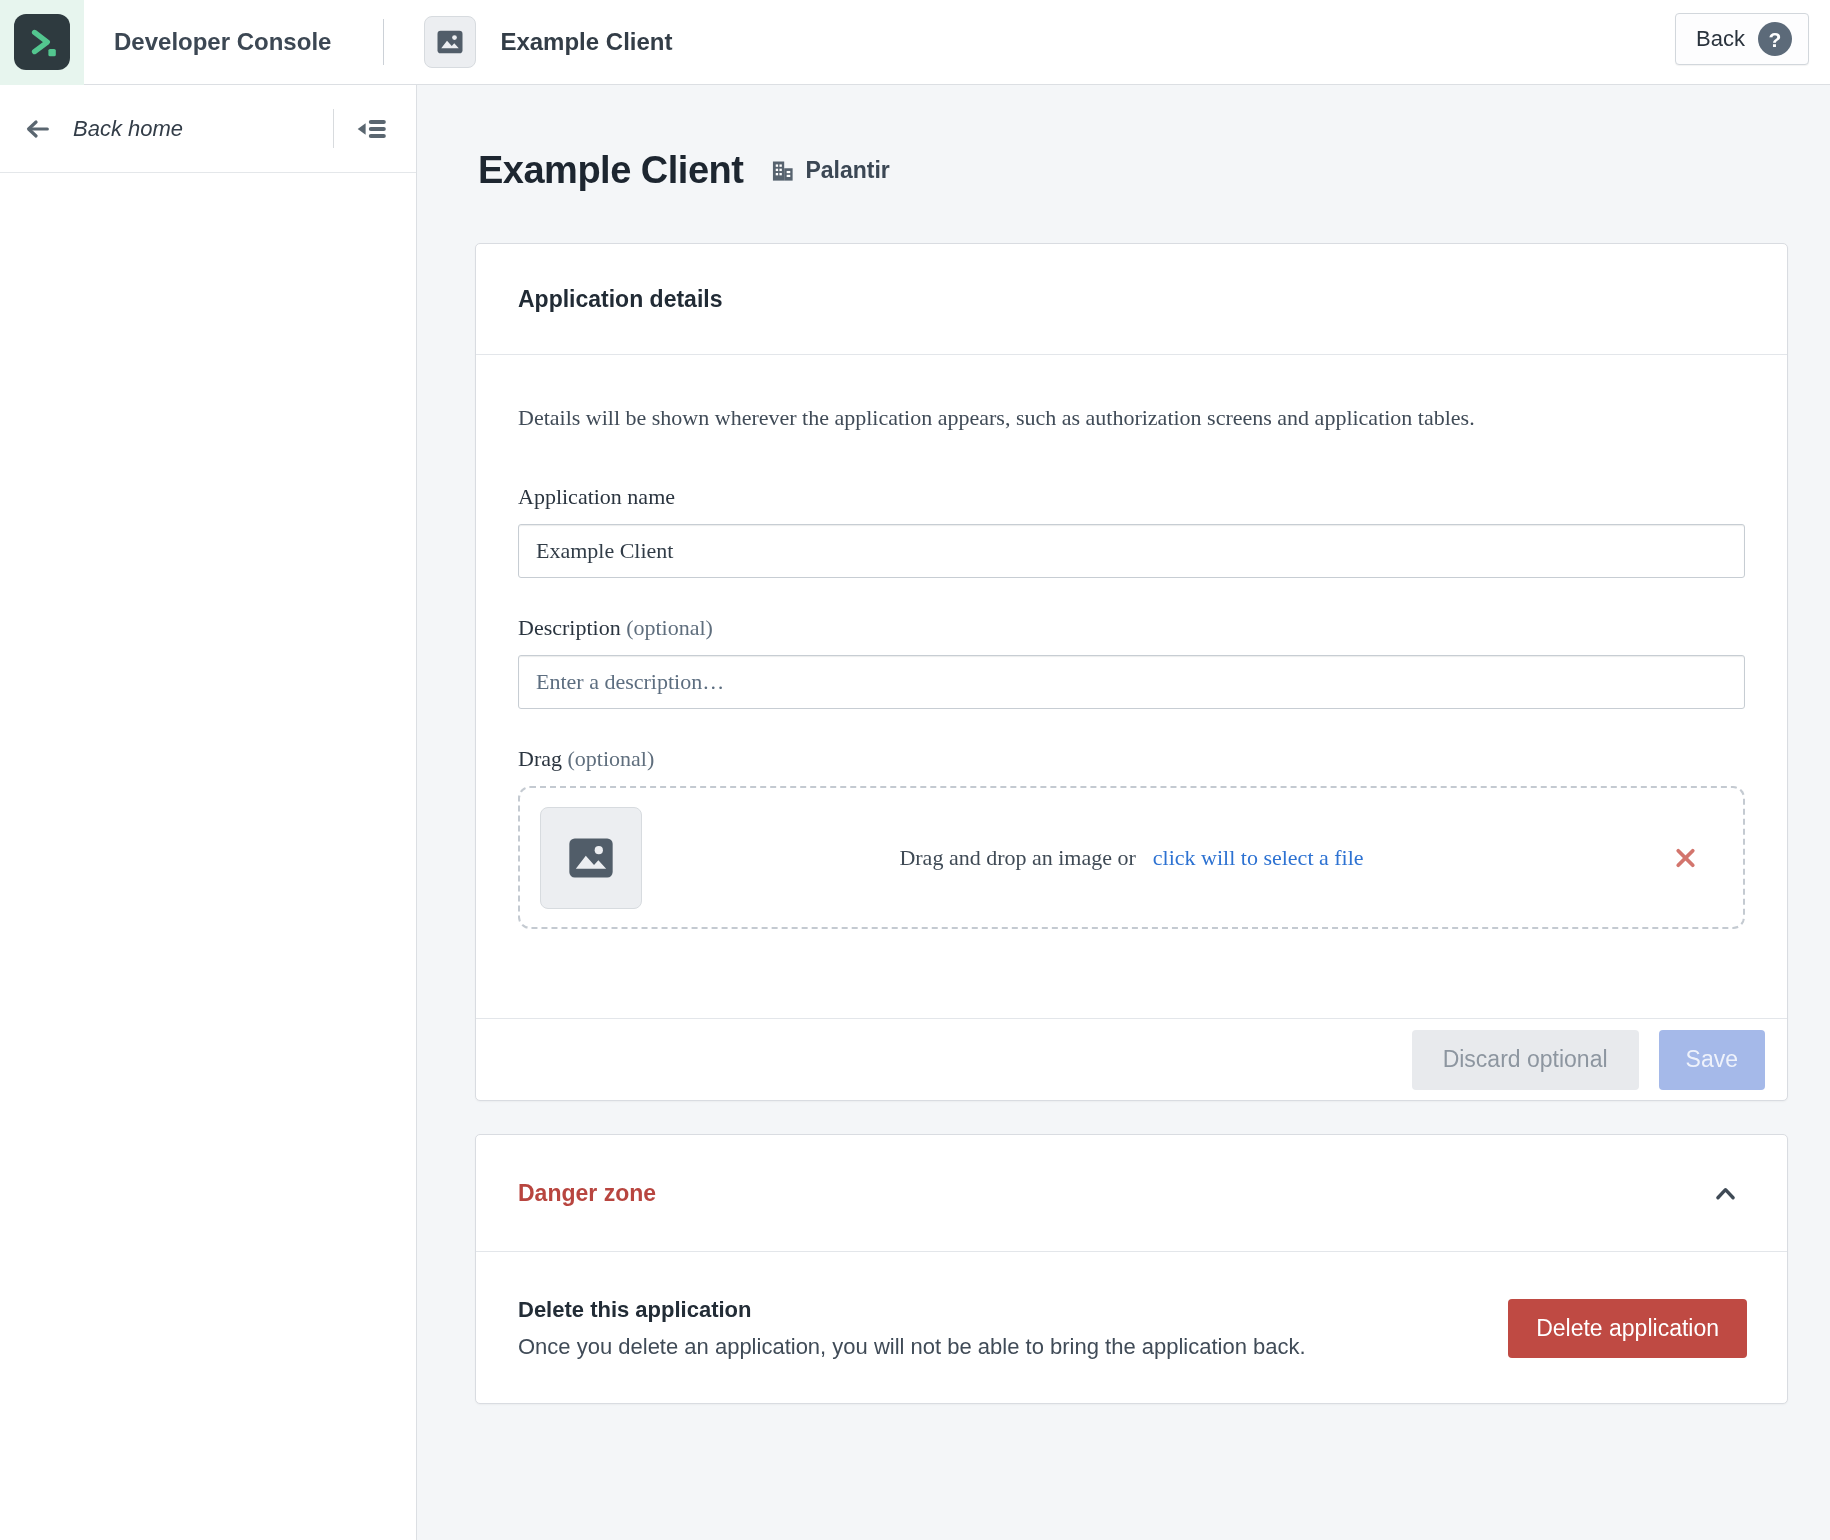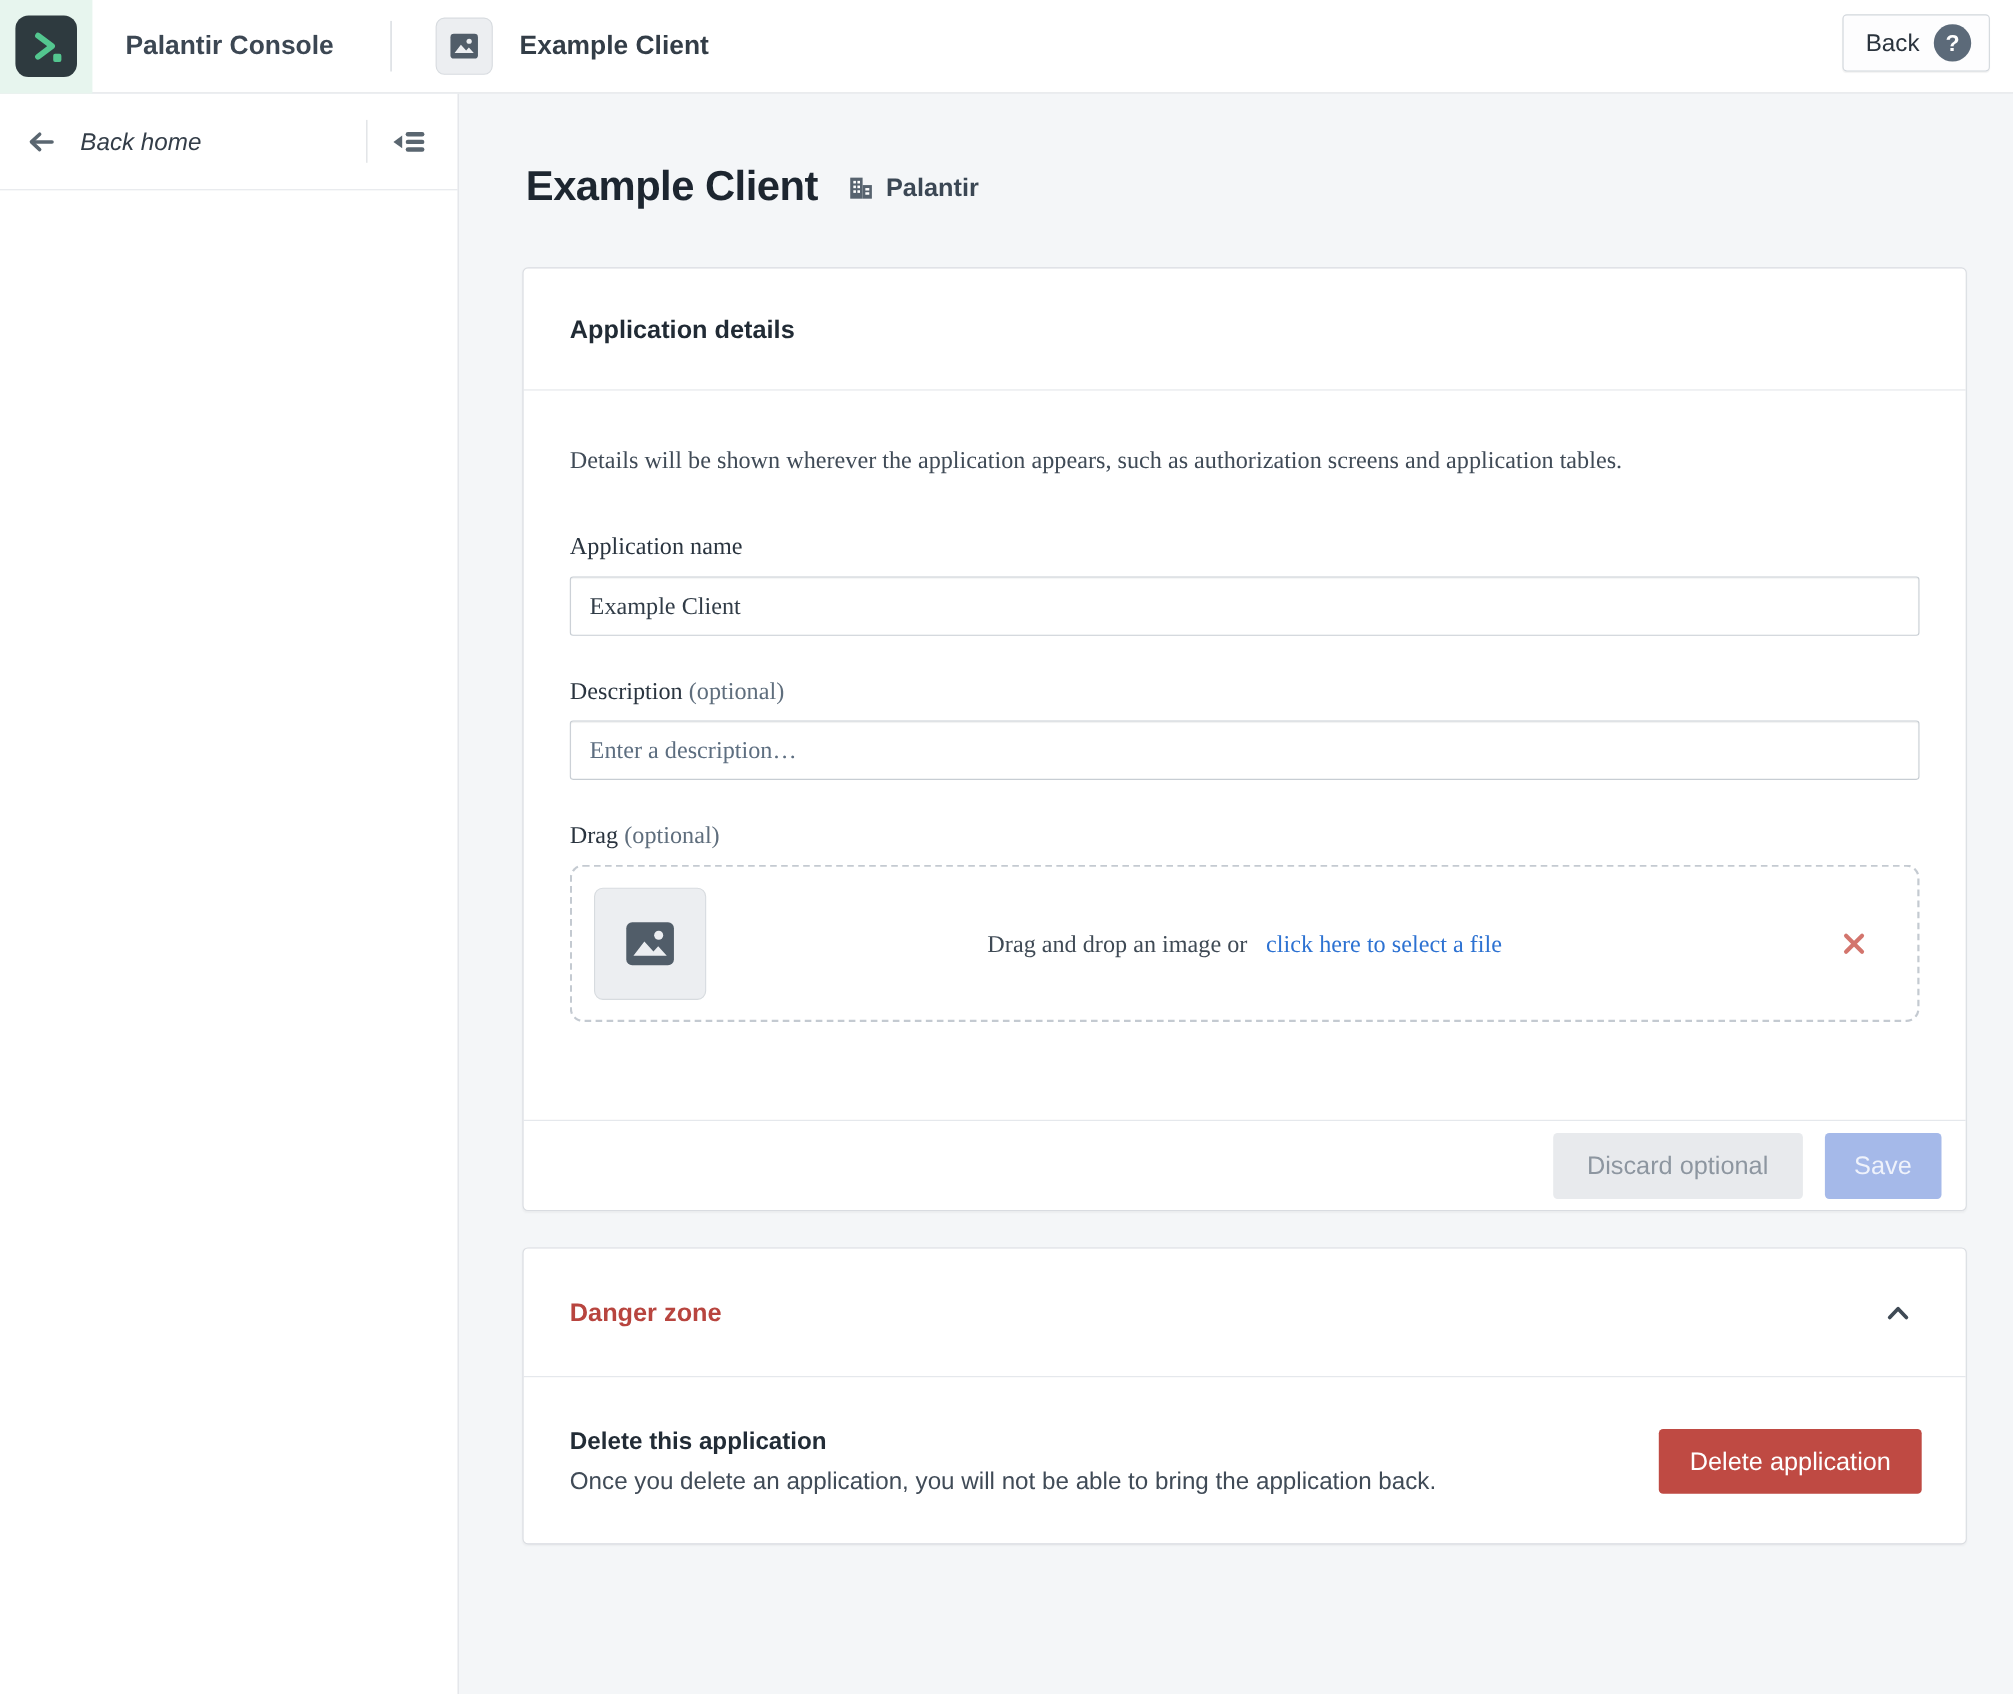--- a/index.html
+++ b/index.html
@@ -86,21 +86,21 @@
 
 <div class="header">
   <div class="logo-block">
     <div class="logo-square">
       <svg width="34" height="34" viewBox="0 0 32 32">
         <polyline points="9,7 21,16 9,25" fill="none" stroke="#53c68f" stroke-width="5" stroke-linecap="round" stroke-linejoin="round"></polyline>
         <rect x="22" y="22.5" width="7" height="7" rx="1.6" fill="#53c68f"></rect>
       </svg>
     </div>
   </div>
-  <div class="header-title">Palantir Console</div>
+  <div class="header-title">Developer Console</div>
   <div class="header-sep"></div>
   <div class="header-chip">
     <svg width="30" height="30" viewBox="0 0 24 24">
       <rect x="2" y="3" width="20" height="18" rx="2.5" fill="#515d69"></rect>
       <path d="M5 17 L9.6 11 L13.4 15.2 L15.4 13 L19 17 Z" fill="#eceef1"></path>
       <circle cx="15.6" cy="8.4" r="1.9" fill="#eceef1"></circle>
     </svg>
   </div>
   <div class="header-client">Example Client</div>
   <div class="help-btn">
@@ -177,21 +177,21 @@
         <div class="dropzone">
           <div class="dz-chip">
             <svg width="52" height="52" viewBox="0 0 24 24">
               <rect x="2" y="3" width="20" height="18" rx="2.5" fill="#515d69"></rect>
               <path d="M5 17 L9.6 11 L13.4 15.2 L15.4 13 L19 17 Z" fill="#eceef1"></path>
               <circle cx="15.6" cy="8.4" r="1.9" fill="#eceef1"></circle>
             </svg>
           </div>
           <div class="dz-text">
             <span>Drag and drop an image or</span>
-            <span class="dz-link">click here to select a file</span>
+            <span class="dz-link">click will to select a file</span>
           </div>
           <span class="dz-x">
             <svg width="27" height="27" viewBox="0 0 26 26">
               <line x1="6" y1="6" x2="20" y2="20" stroke="#d3756d" stroke-width="3.6" stroke-linecap="round"></line>
               <line x1="20" y1="6" x2="6" y2="20" stroke="#d3756d" stroke-width="3.6" stroke-linecap="round"></line>
             </svg>
           </span>
         </div>
       </div>
     </div>

